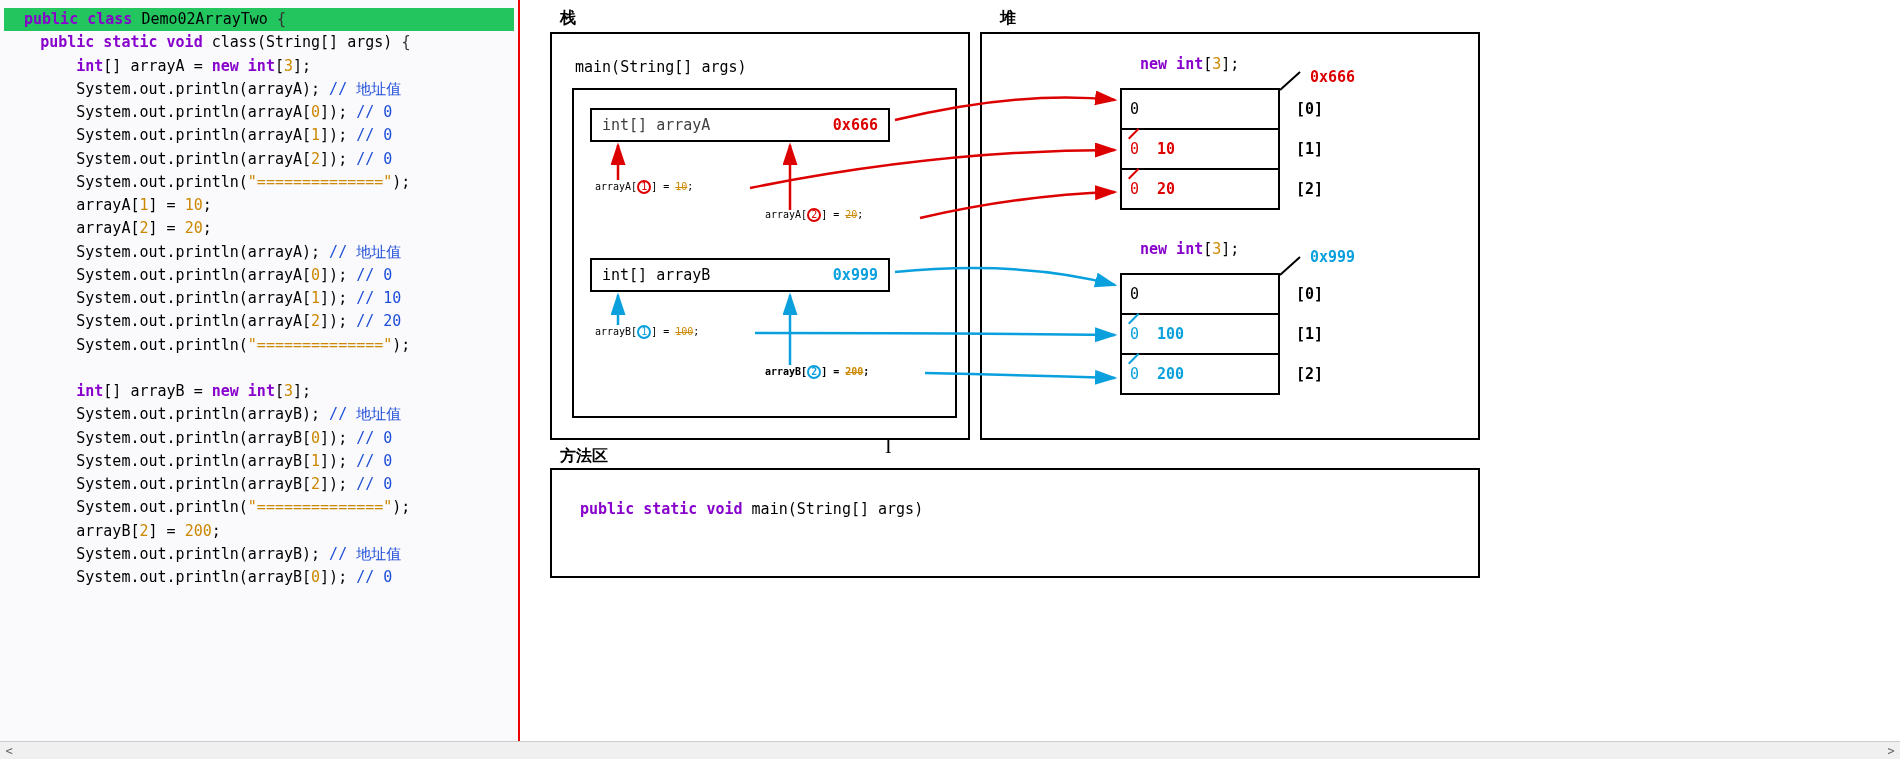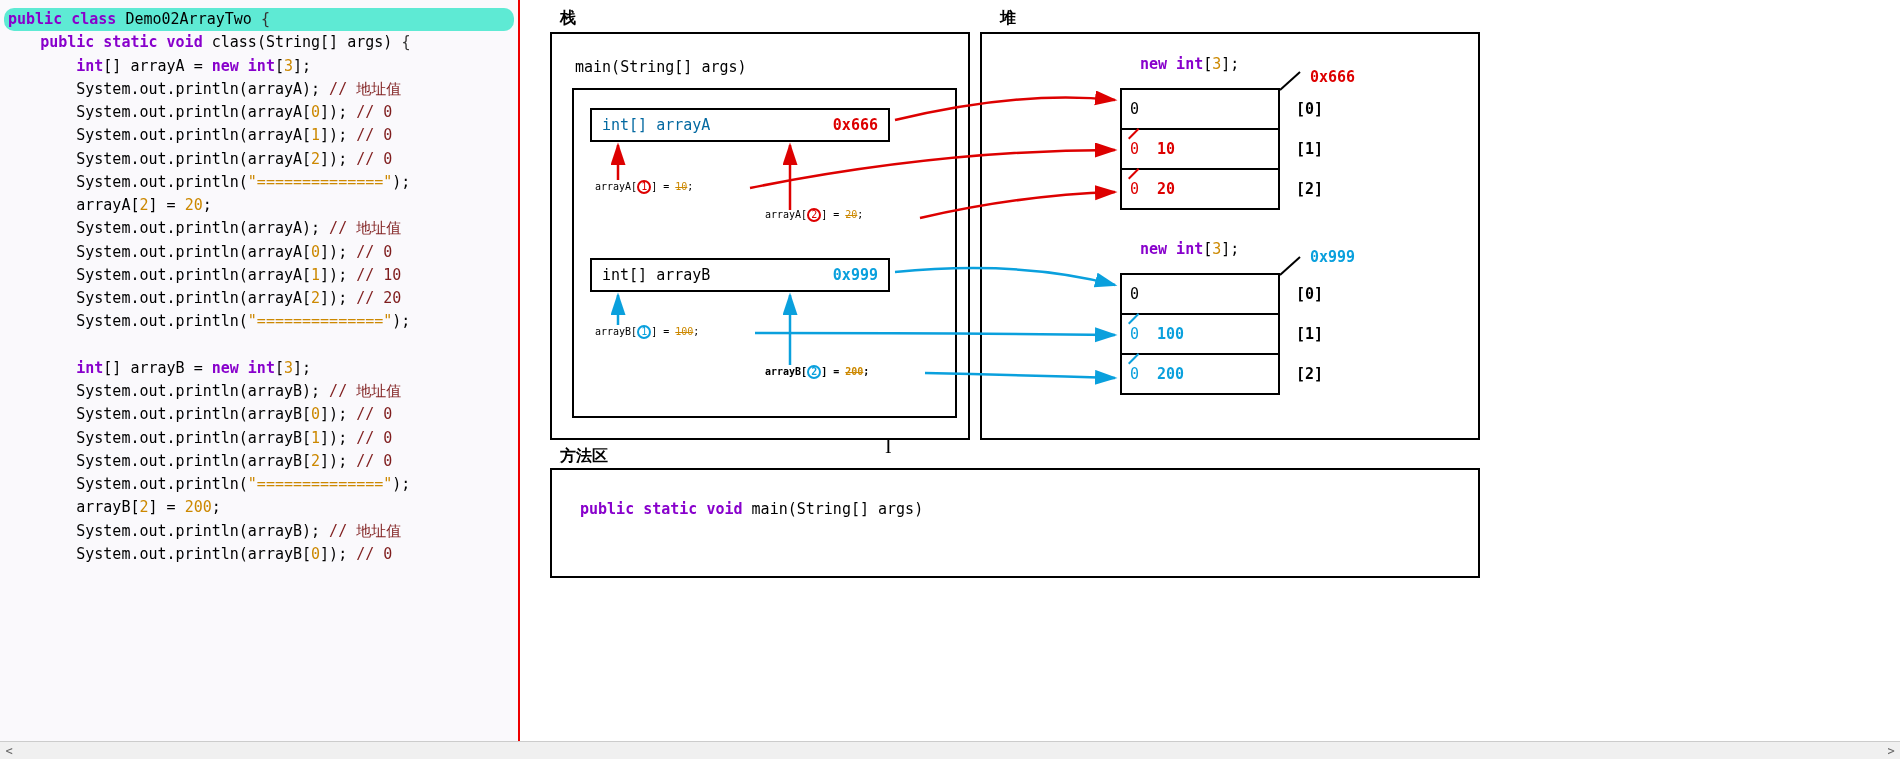--- a/index.html
+++ b/index.html
@@ -16,33 +16,32 @@
     height: 759px;
   }
   .code-panel {
     width: 520px;
     padding: 8px 4px;
     background: #faf9fc;
     border-right: 2px solid #e00;
     overflow: hidden;
   }
   .code-panel .first-line {
-    background: #5eead4;
-    padding: 0 4px;
-    border-radius: 10px;
+    background: #22c55e;
+    padding: 0 20px;
   }
   .code-line {
     white-space: pre;
     line-height: 1.55;
     font-family: "Consolas", monospace;
   }
   .kw   { color: #8800cc; font-weight: bold; }
   .cls  { color: #000; }
   .num  { color: #cc8800; }
-  .cmt  { color: #7f1d1d; }
+  .cmt  { color: #1d4ed8; }
   .str  { color: #cc8800; }
   .pun  { color: #333; }
 
   .diagram-panel {
     flex: 1;
     position: relative;
     padding: 10px 30px;
   }
   .dlabel {
     position: absolute;
@@ -185,20 +184,21 @@
   <div class="code-panel">
     <div class="code-line first-line"><span class="kw">public class</span> <span class="cls">Demo02ArrayTwo</span> <span class="pun">{</span></div>
     <div class="code-line">    <span class="kw">public static void</span> <span class="cls">class</span>(String[] args) <span class="pun">{</span></div>
 
     <div class="code-line">        <span class="kw">int</span>[] arrayA = <span class="kw">new int</span>[<span class="num">3</span>];</div>
     <div class="code-line">        System.out.println(arrayA); <span class="cmt">// 地址值</span></div>
     <div class="code-line">        System.out.println(arrayA[<span class="num">0</span>]); <span class="cmt">// 0</span></div>
     <div class="code-line">        System.out.println(arrayA[<span class="num">1</span>]); <span class="cmt">// 0</span></div>
     <div class="code-line">        System.out.println(arrayA[<span class="num">2</span>]); <span class="cmt">// 0</span></div>
     <div class="code-line">        System.out.println(<span class="str">"=============="</span>);</div>
+    <div class="code-line">        arrayA[<span class="num">1</span>] = <span class="num">10</span>;</div>
     <div class="code-line">        arrayA[<span class="num">2</span>] = <span class="num">20</span>;</div>
     <div class="code-line">        System.out.println(arrayA); <span class="cmt">// 地址值</span></div>
     <div class="code-line">        System.out.println(arrayA[<span class="num">0</span>]); <span class="cmt">// 0</span></div>
     <div class="code-line">        System.out.println(arrayA[<span class="num">1</span>]); <span class="cmt">// 10</span></div>
     <div class="code-line">        System.out.println(arrayA[<span class="num">2</span>]); <span class="cmt">// 20</span></div>
     <div class="code-line">        System.out.println(<span class="str">"=============="</span>);</div>
     <div class="code-line"> </div>
     <div class="code-line">        <span class="kw">int</span>[] arrayB = <span class="kw">new int</span>[<span class="num">3</span>];</div>
     <div class="code-line">        System.out.println(arrayB); <span class="cmt">// 地址值</span></div>
     <div class="code-line">        System.out.println(arrayB[<span class="num">0</span>]); <span class="cmt">// 0</span></div>
@@ -213,21 +213,21 @@
   <div class="diagram-panel">
 
     <div class="dlabel stack-title">栈</div>
     <div class="dlabel heap-title">堆</div>
 
     <div class="big-box stack-outer"></div>
     <div class="main-label">main(String[] args)</div>
     <div class="inner-box main-frame"></div>
 
     <div class="var-box arrA-box">
-      <span style="color:#0369a1;">int[] arrayA</span>
+      <span style="color:#404040;">int[] arrayA</span>
       <span style="color:#d00;font-weight:bold">0x666</span>
     </div>
 
     <div class="var-box arrB-box">
       <span style="color:#000000;">int[] arrayB</span>
       <span style="color:#0aa0dd;font-weight:bold">0x999</span>
     </div>
 
     <div class="assign-line assignA1">
       <span>arrayA[</span><span class="idx-circle red">1</span><span>] = </span><span class="orange" style="text-decoration:line-through">10</span><span>;</span>

